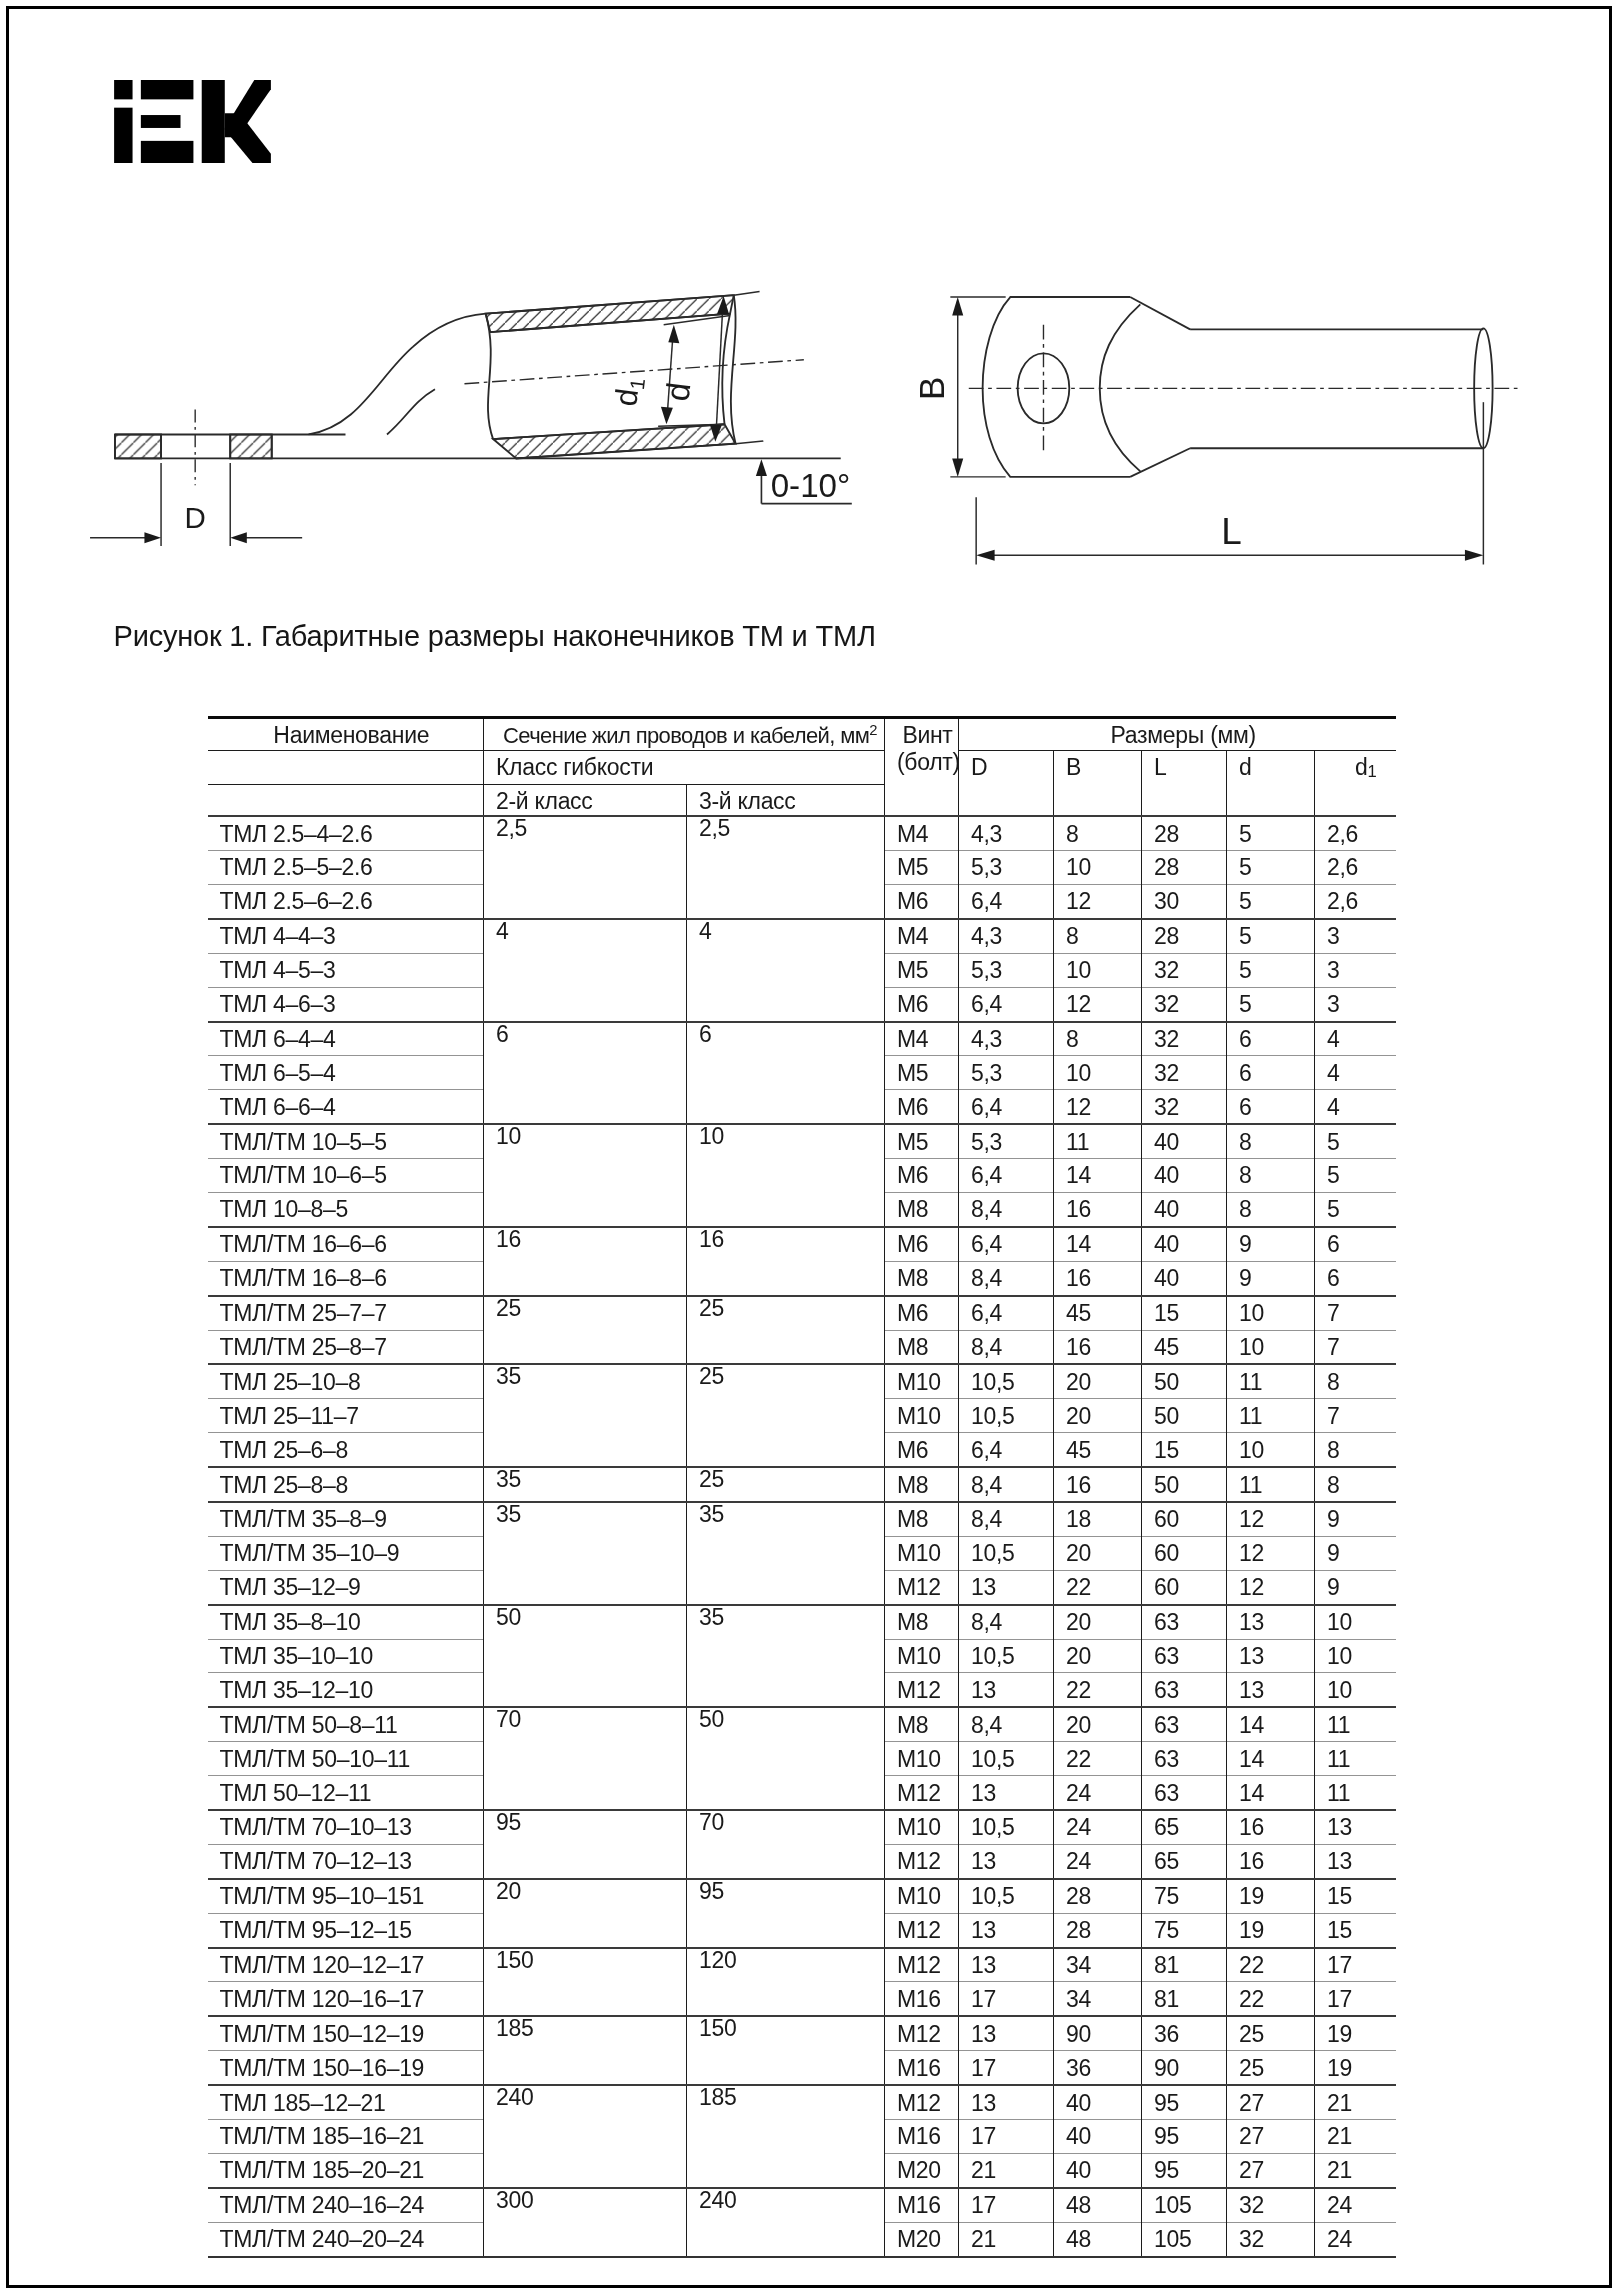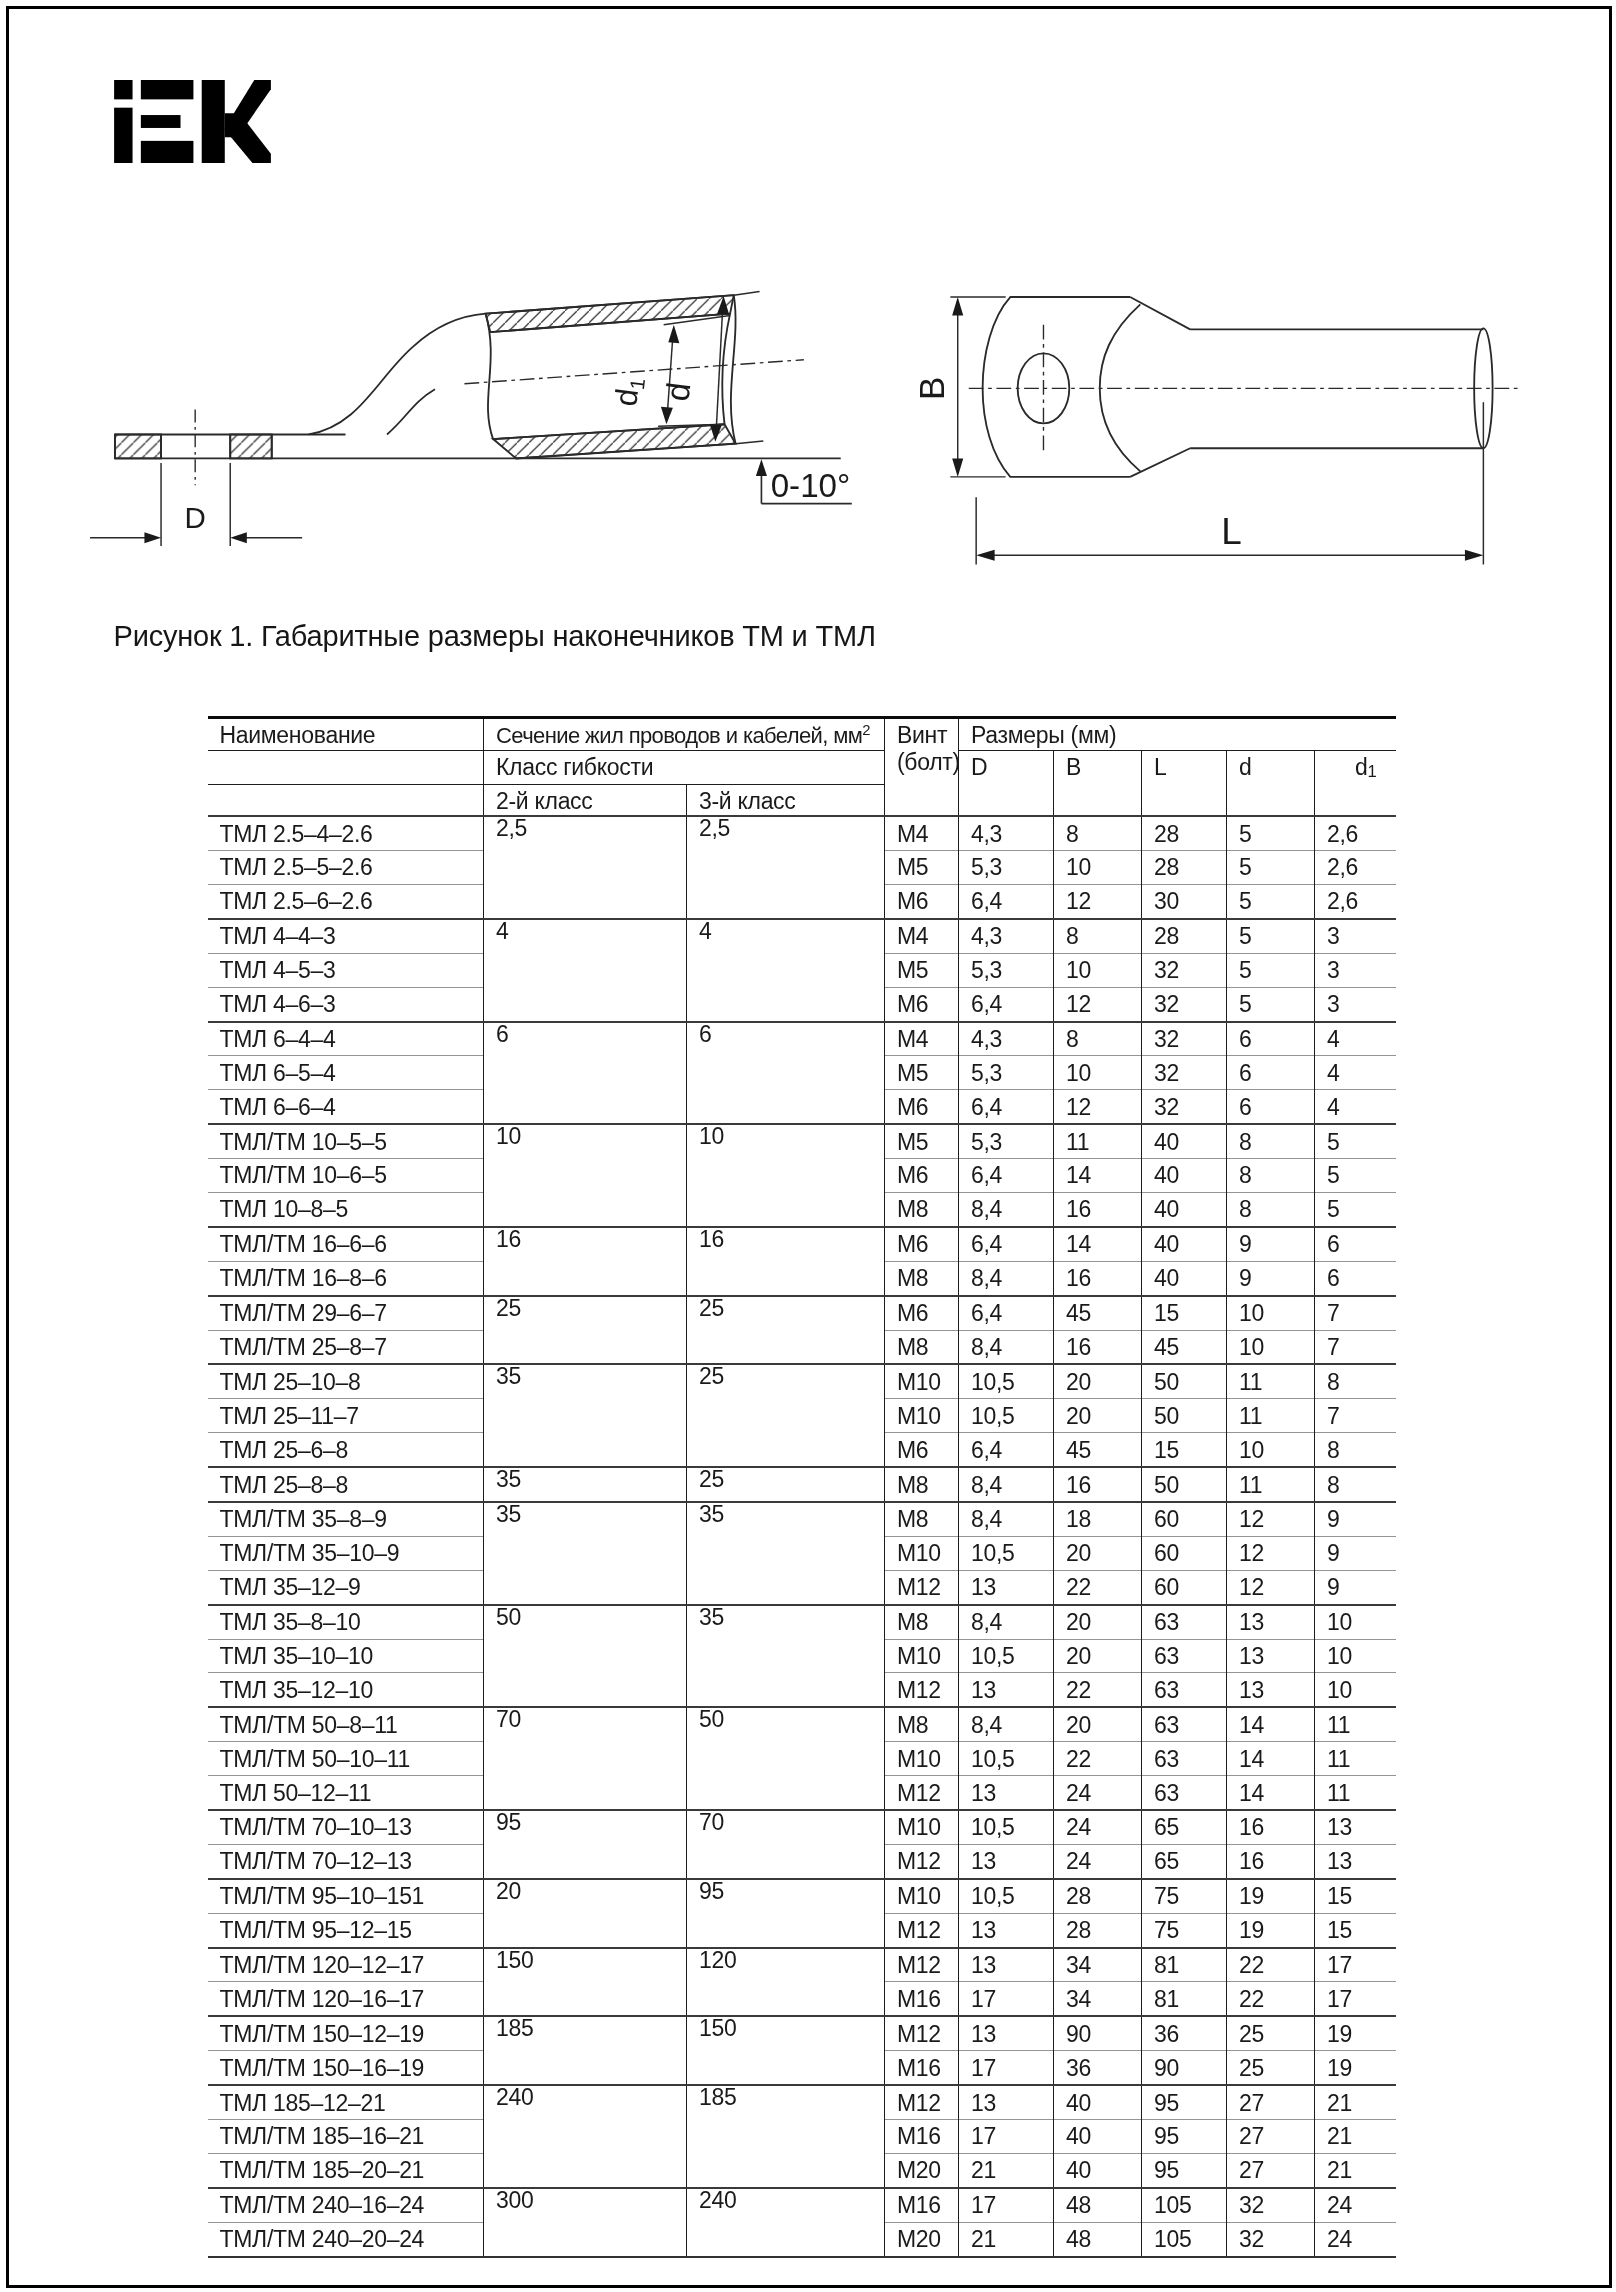--- a/index.html
+++ b/index.html
@@ -19,21 +19,21 @@
   
   .caption{left:105px;top:611px;font-size:29px;letter-spacing:-0.2px;color:#161616;}
 
   
   .tablewrap{left:199px;top:707px;width:1191px;}
   table{border-collapse:collapse;table-layout:fixed;width:1187px;border-bottom:2.8px solid #333;}
   th,td{font-weight:normal;text-align:left;font-size:23px;letter-spacing:-0.3px;
         padding:0 0 0 12px;overflow:hidden;white-space:nowrap;}
   thead th{vertical-align:top;padding-top:3.7px;}
   .hr1{height:33px;}.hr2{height:34px;}.hr3{height:30px;}
-  .hr1 th{border-top:3.7px solid #0b0b0b;}
+  .hr1 th{border-top:3.7px solid #0b0b0b;text-align:center;}
   .h-name,.h-section,.h-dims,.h-blank1,.h-flex{border-bottom:1.8px solid #1c1c1c;}
   .h-name,.h-section,.h-screw,.h-blank1,.h-flex,.h-dim,.h-blank2,.h-class{border-right:1.8px solid #1c1c1c;}
   .h-last{border-right:none;padding-left:40px;}
   .h-section{font-size:22px;letter-spacing:-0.6px;}
   .sup{font-size:14.8px;vertical-align:8.3px;}
   .subs{font-size:16.6px;vertical-align:-1.8px;}
   .h-screw div{line-height:1.15;}
   tbody td{height:32px;vertical-align:middle;padding-top:0.9px;line-height:1;}
   tbody td.cc{vertical-align:top;padding-top:0;}
   tr.gs td{border-top:2.8px solid #3a3a3a;}
@@ -336,21 +336,21 @@
           <tr class="gc">
             <td class="cn">ТМЛ/ТМ 16–8–6</td>
             <td class="cs">М8</td>
             <td class="cd">8,4</td>
             <td class="cd">16</td>
             <td class="cd">40</td>
             <td class="cd">9</td>
             <td class="cd last">6</td>
           </tr>
           <tr class="gs">
-            <td class="cn">ТМЛ/ТМ 29–6–7</td>
+            <td class="cn">ТМЛ/ТМ 25–7–7</td>
             <td class="cc" rowspan="2">25</td>
             <td class="cc" rowspan="2">25</td>
             <td class="cs">М6</td>
             <td class="cd">6,4</td>
             <td class="cd">45</td>
             <td class="cd">15</td>
             <td class="cd">10</td>
             <td class="cd last">7</td>
           </tr>
           <tr class="gc">

